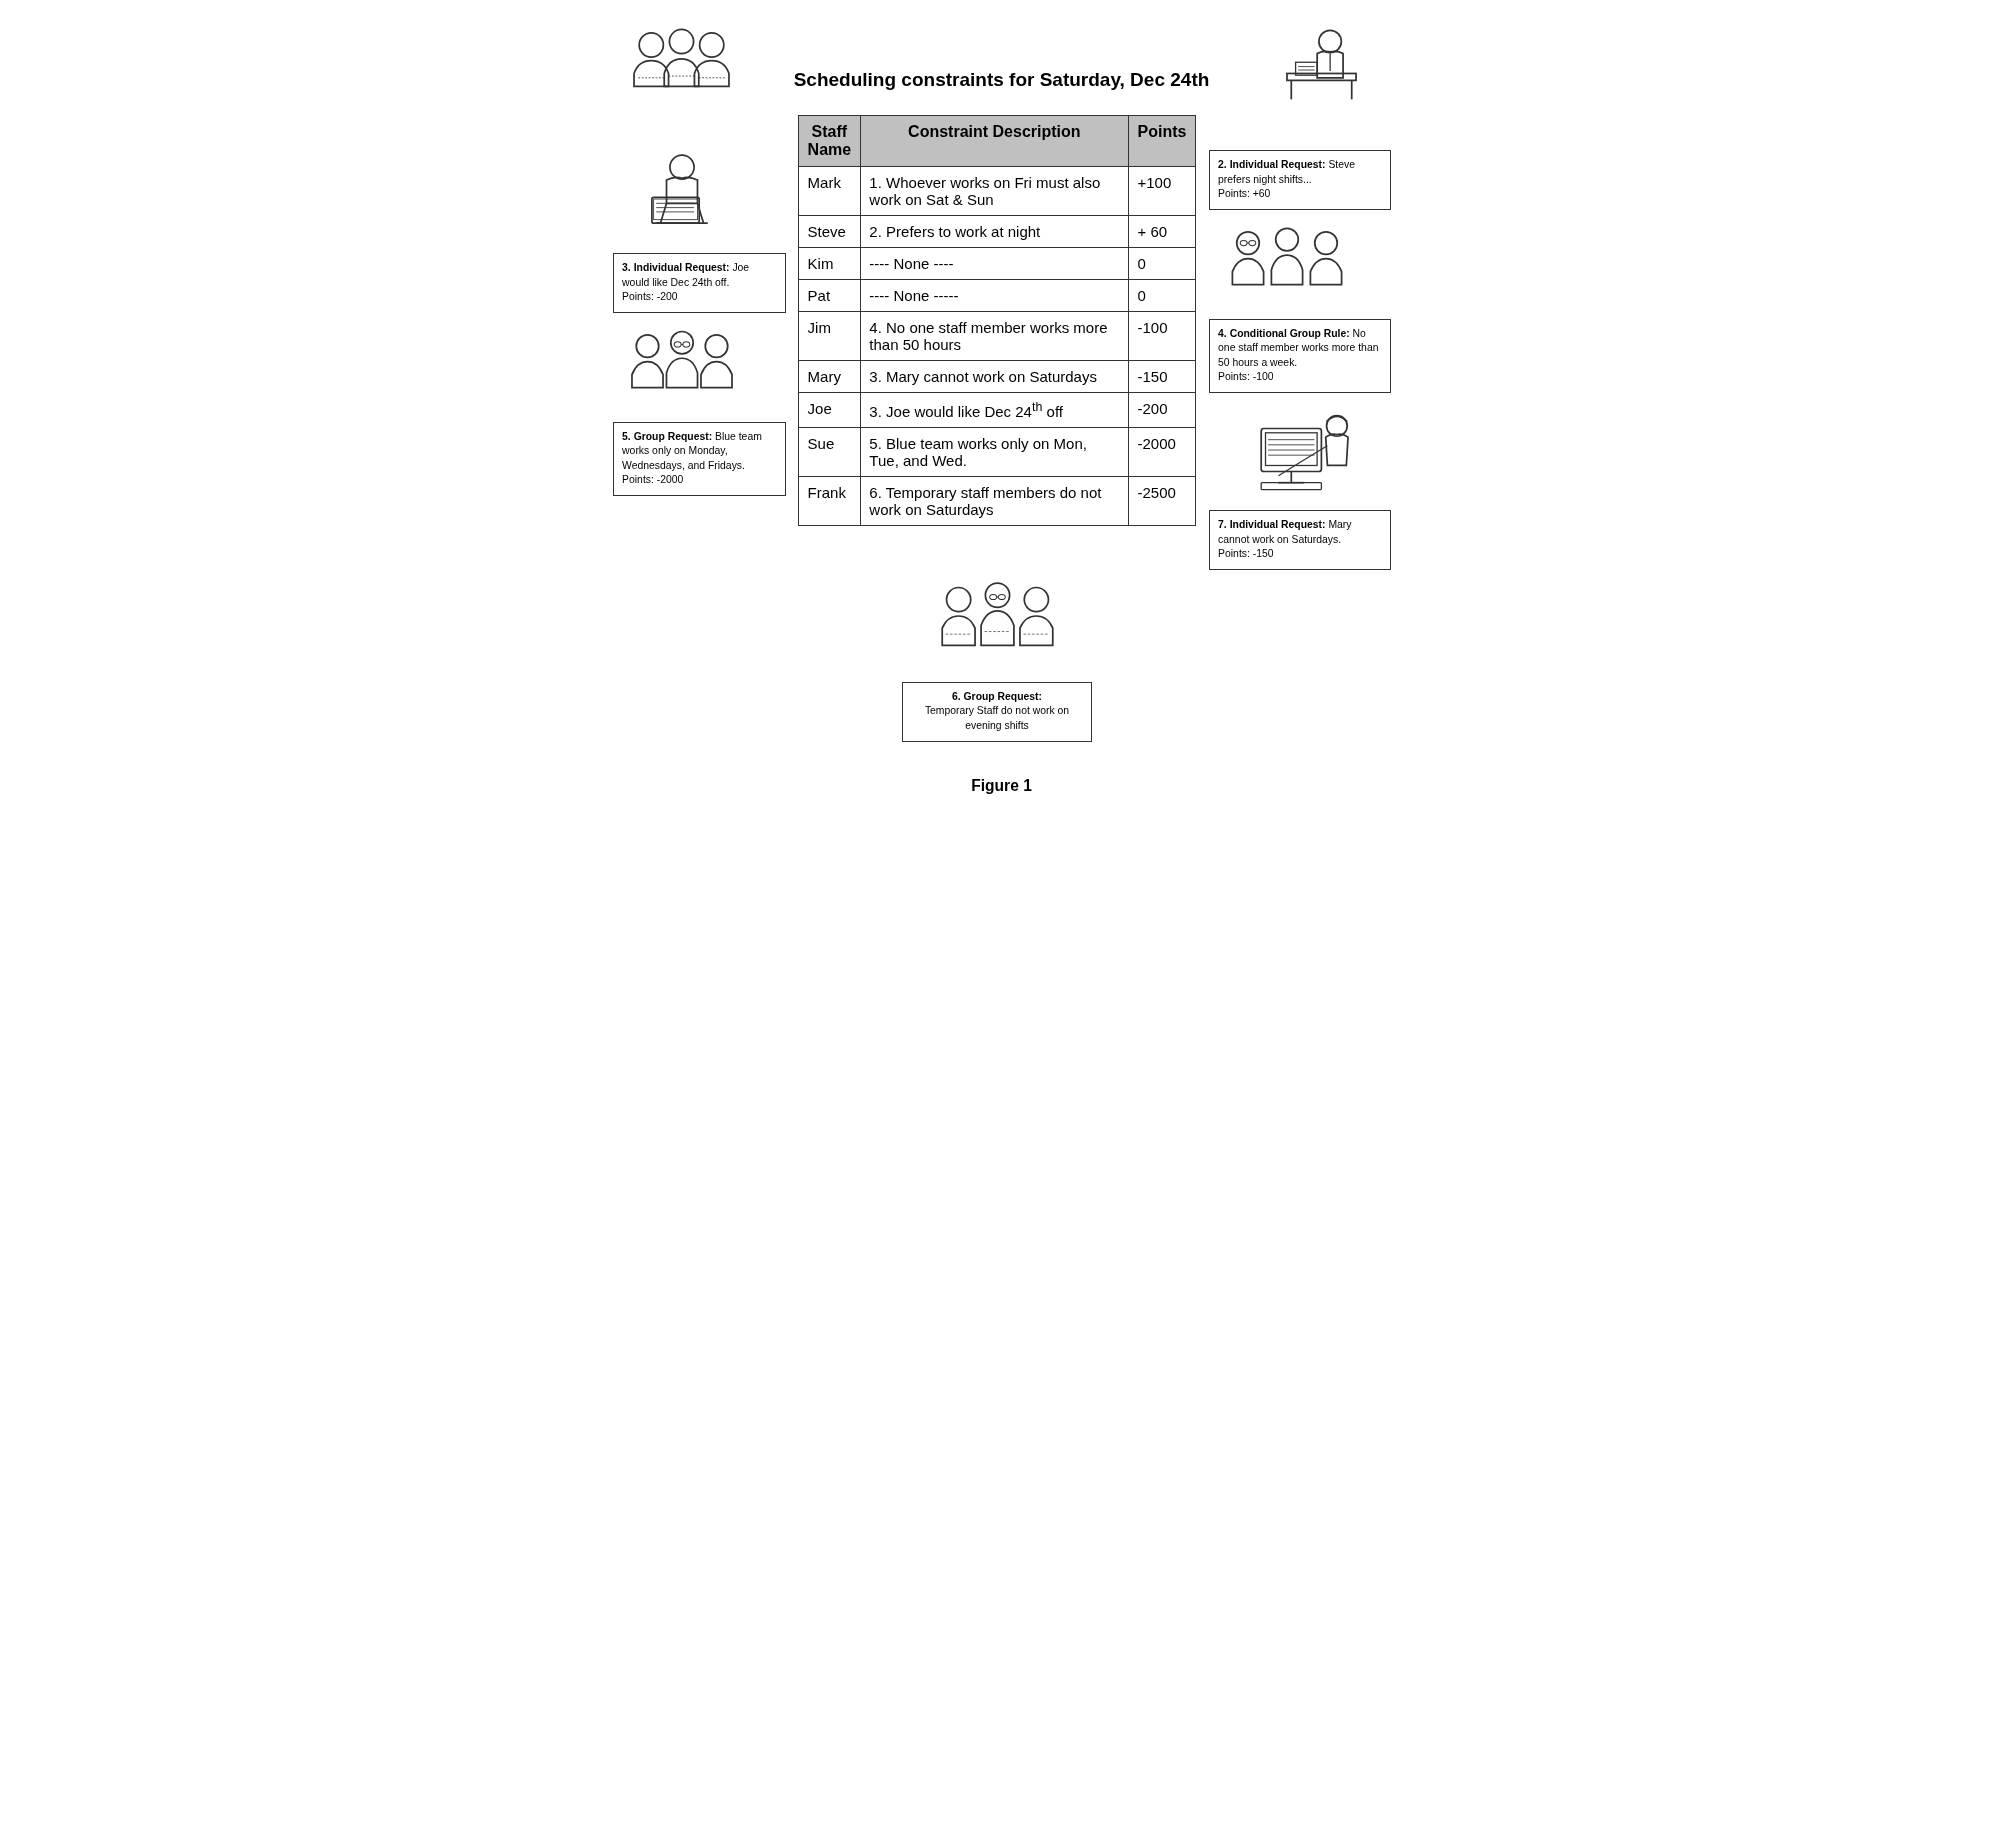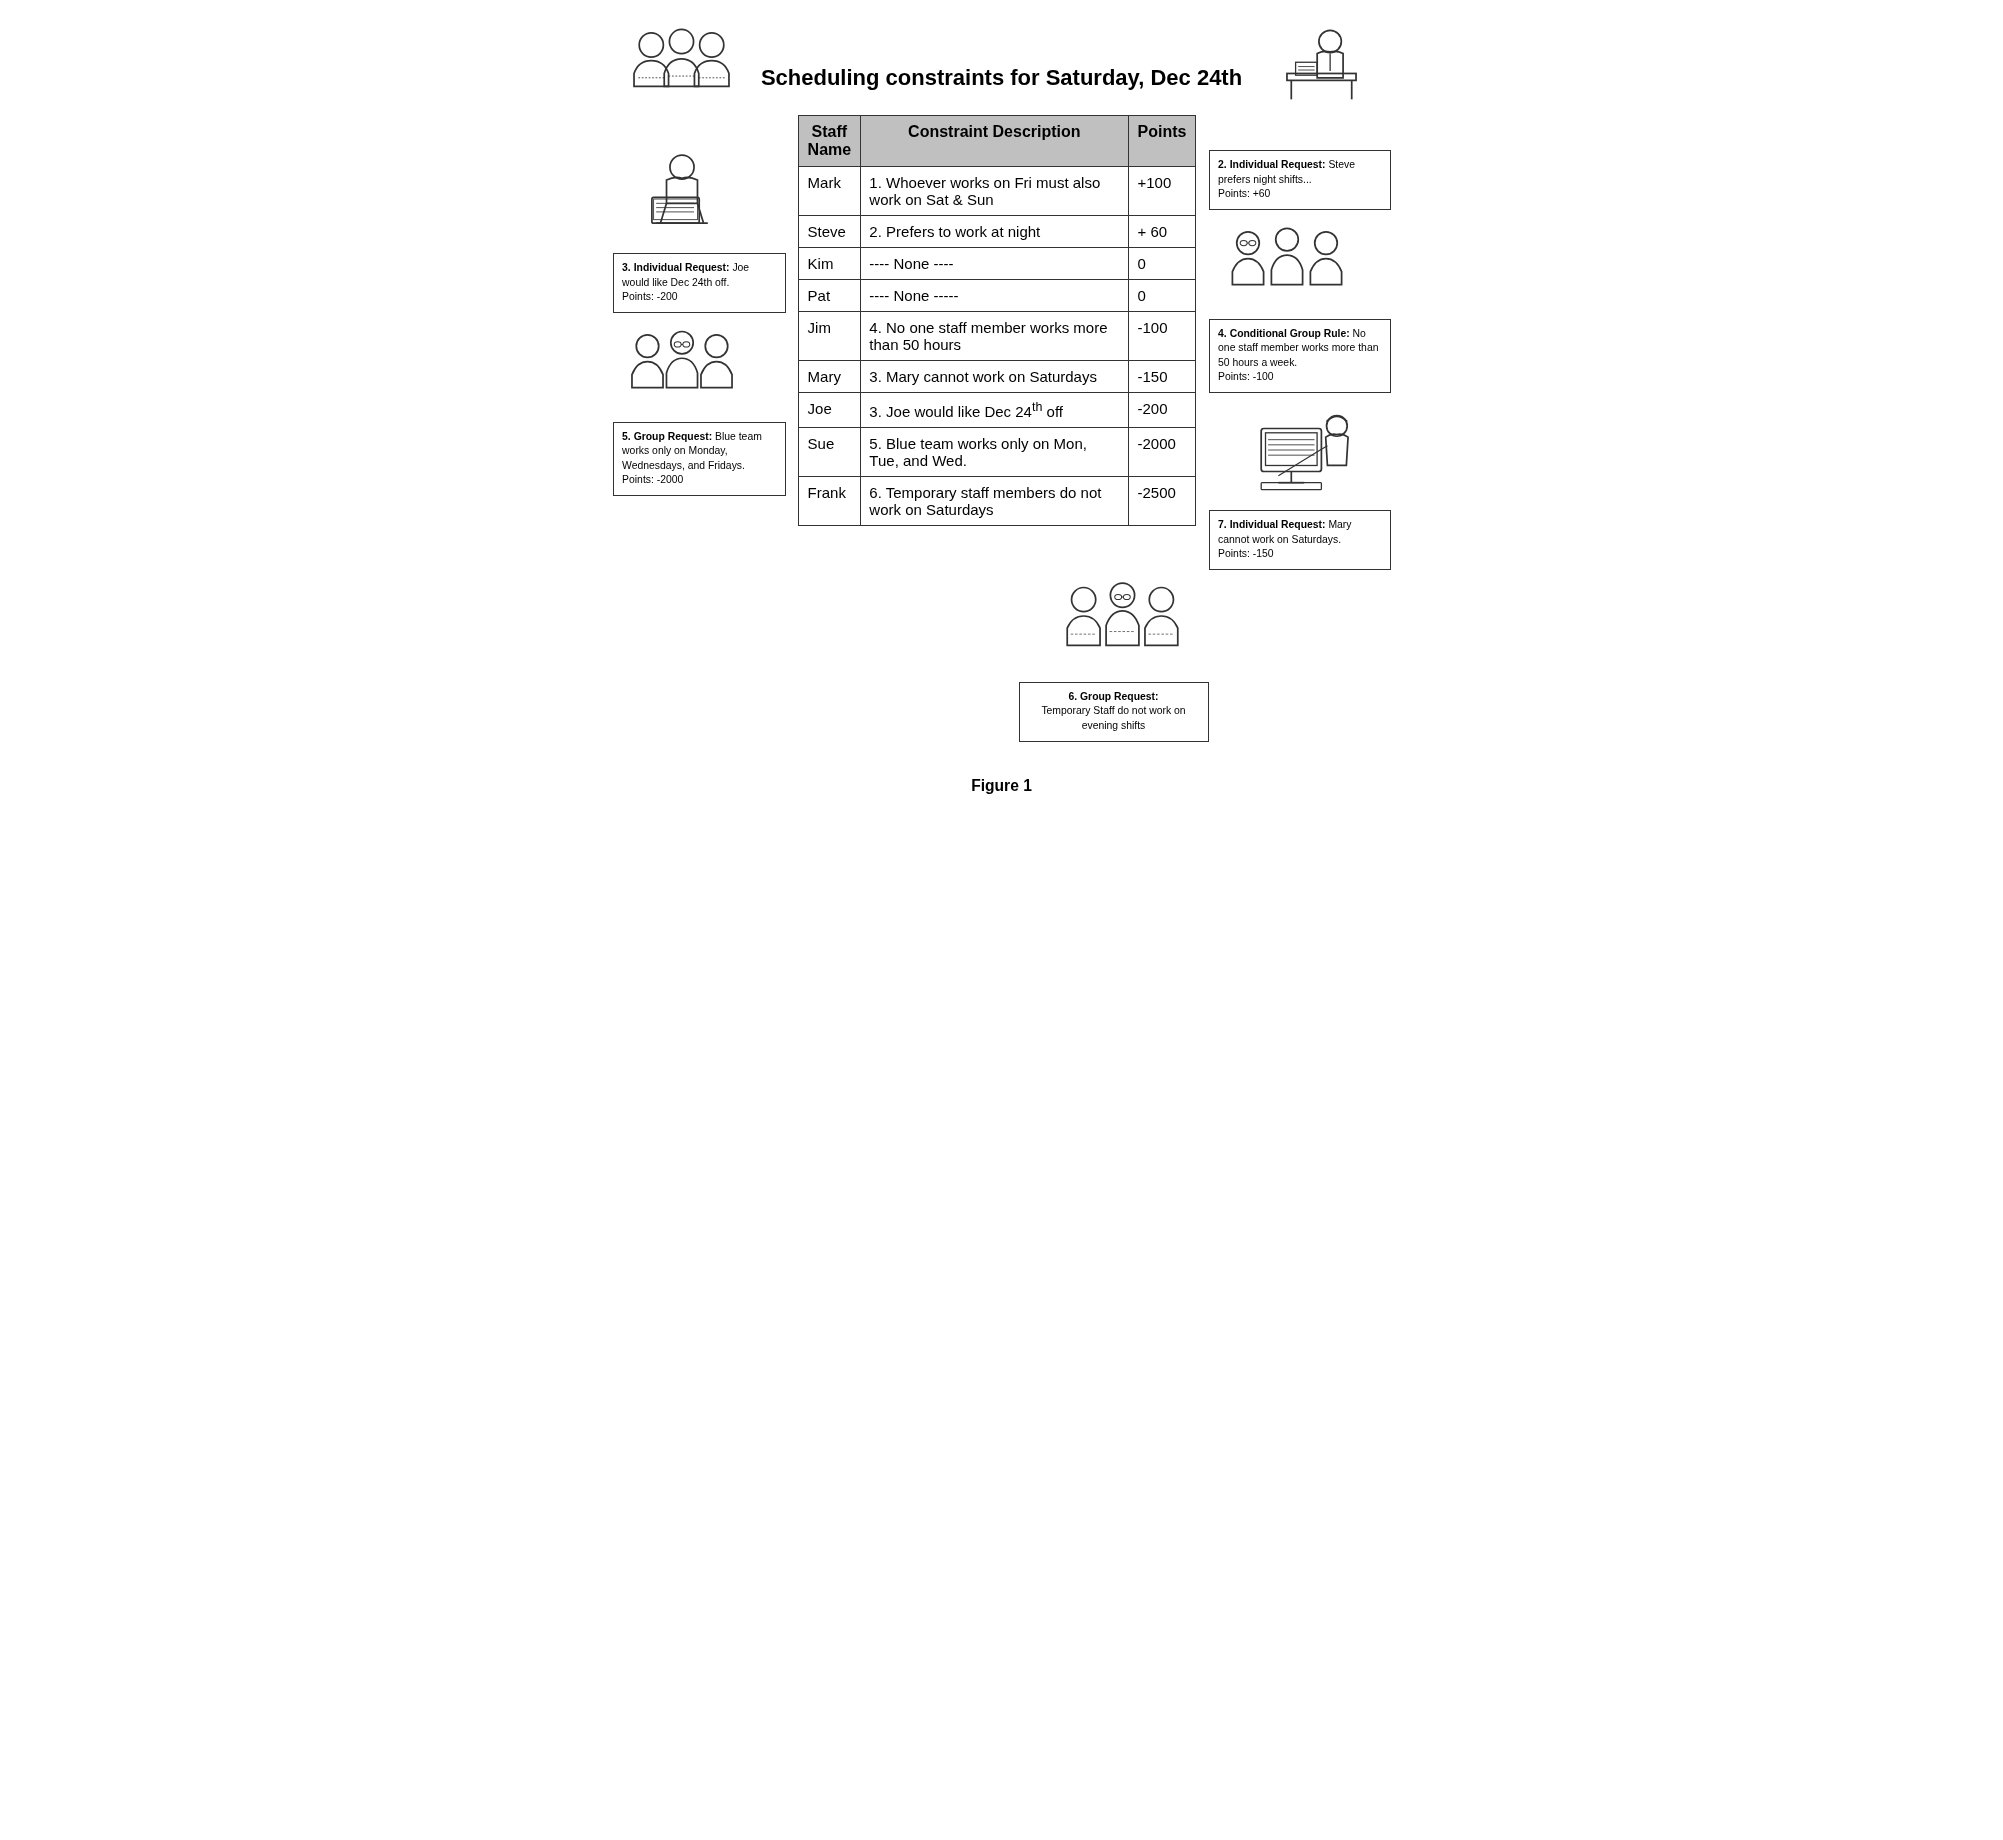--- a/index.html
+++ b/index.html
@@ -15,21 +15,21 @@
     }
 
     .page-wrapper {
       width: 778px;
       position: relative;
     }
 
     
     .page-title {
       text-align: center;
-      font-size: 22px;
+      font-size: 19px;
       font-weight: bold;
       margin-bottom: 17.3px;
       margin-top: 8.6px;
     }
 
     
     .main-layout {
       display: flex;
       flex-direction: row;
       align-items: flex-start;
@@ -118,21 +118,21 @@
       width: 173px;
       display: flex;
       flex-direction: column;
       gap: 8.6px;
       flex-shrink: 0;
     }
     .bottom-center {
       flex: 1;
       display: flex;
       flex-direction: column;
-      align-items: flex-end;
+      align-items: center;
       gap: 8.6px;
     }
     .bottom-right {
       width: 182px;
       display: flex;
       flex-direction: column;
       gap: 8.6px;
       flex-shrink: 0;
     }
 

